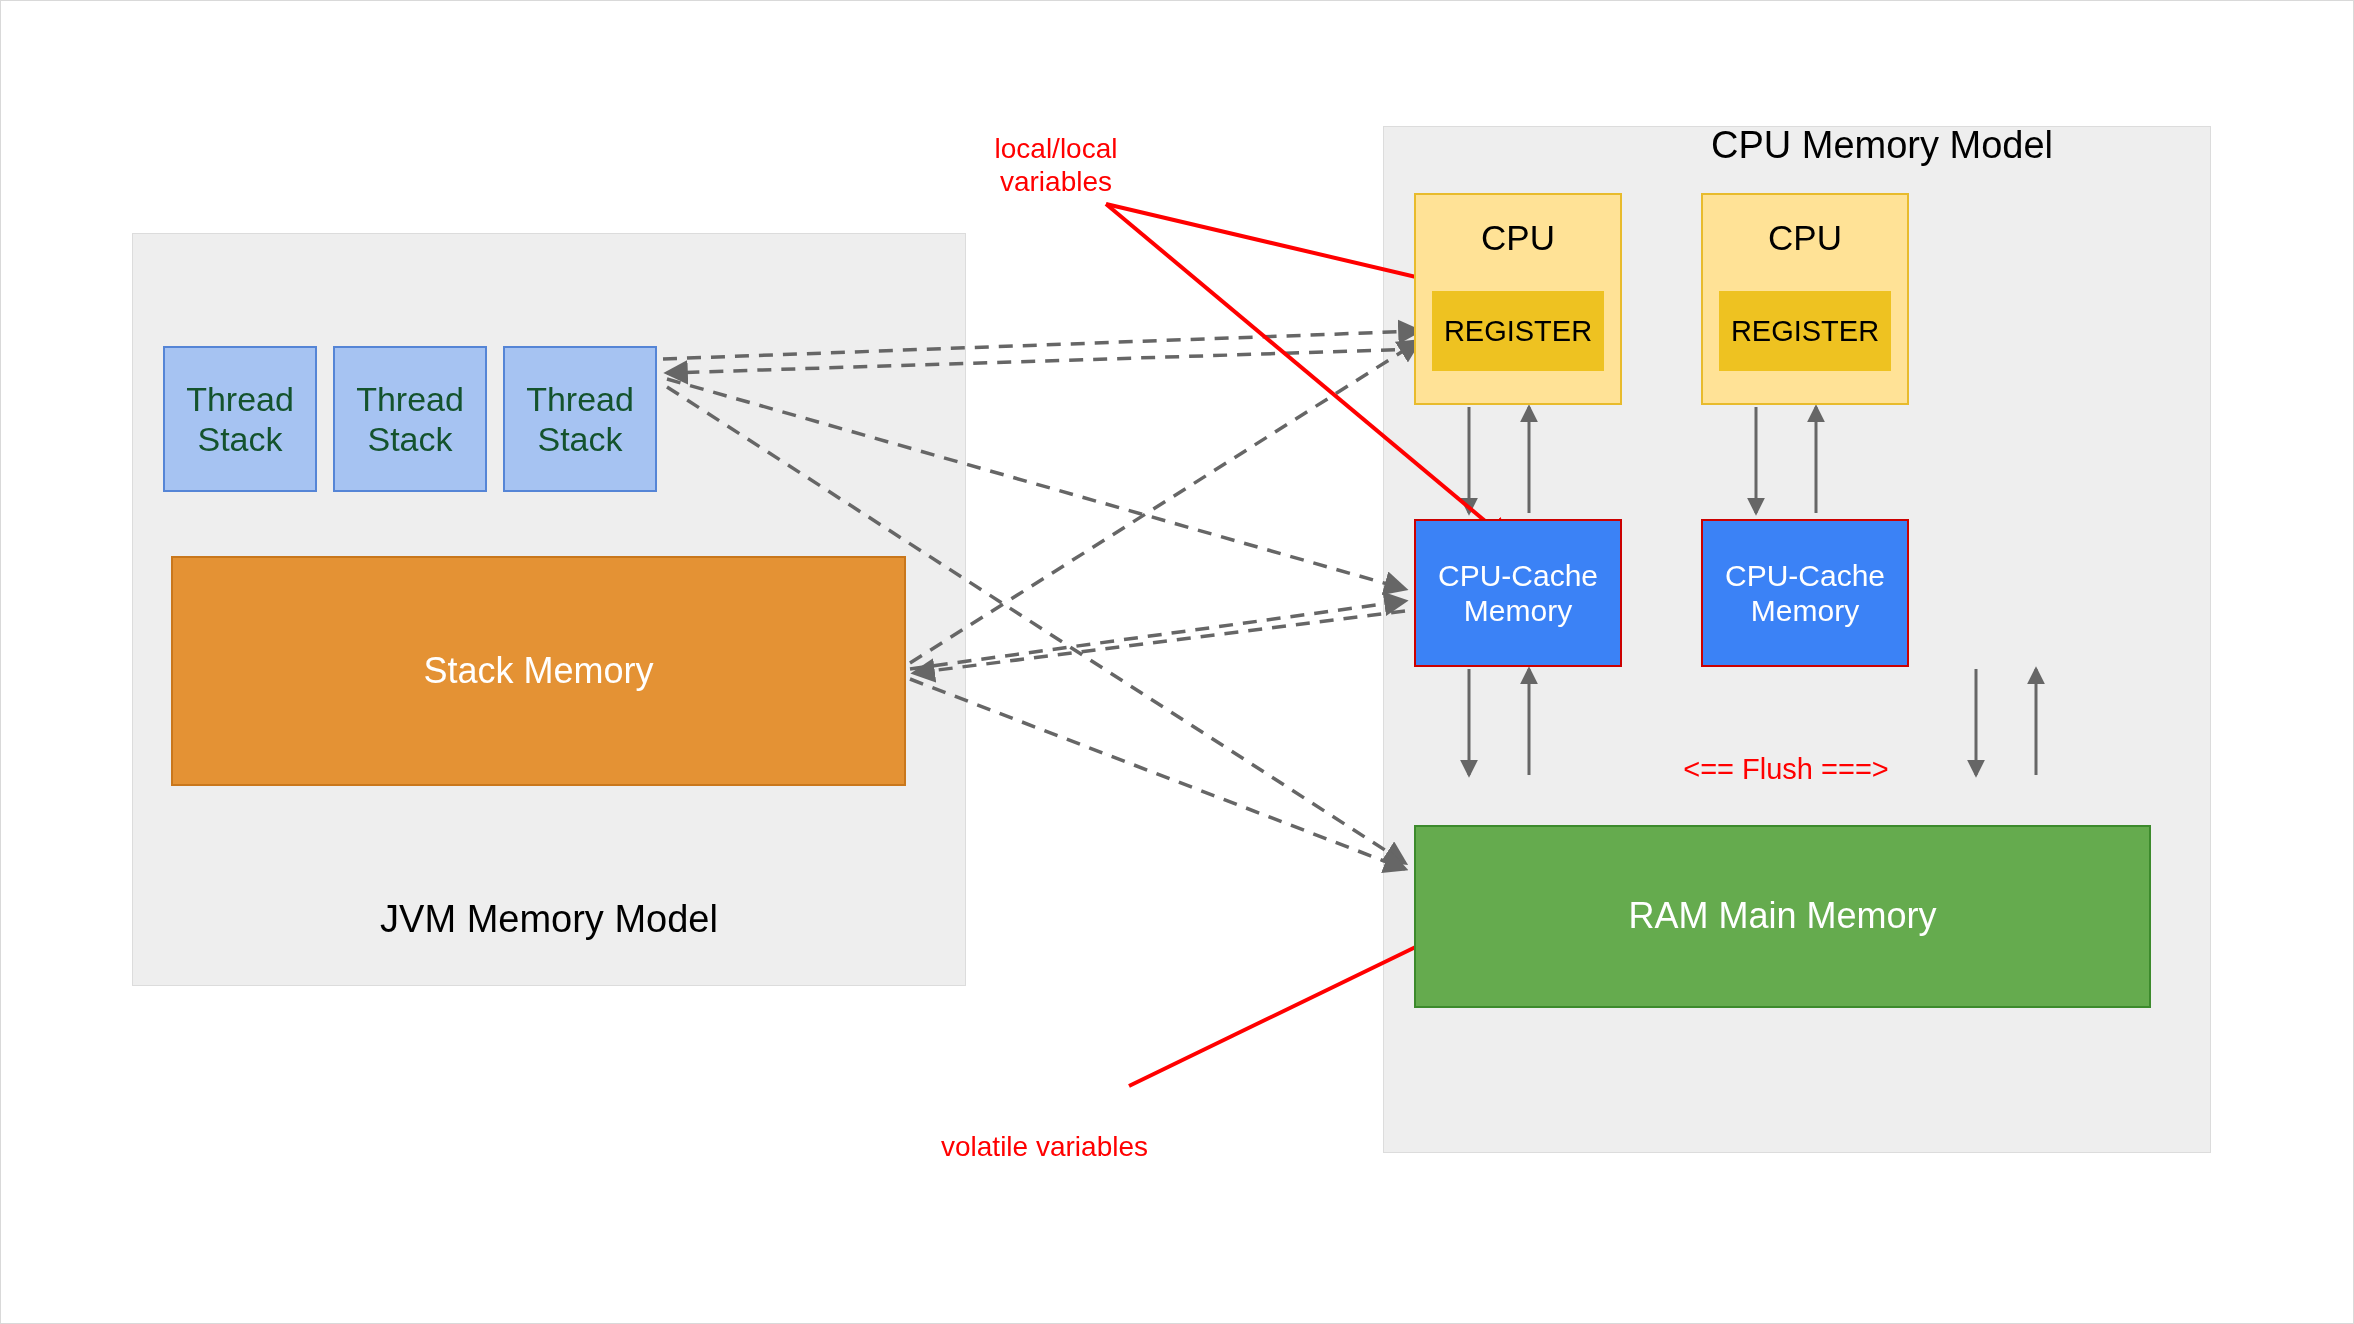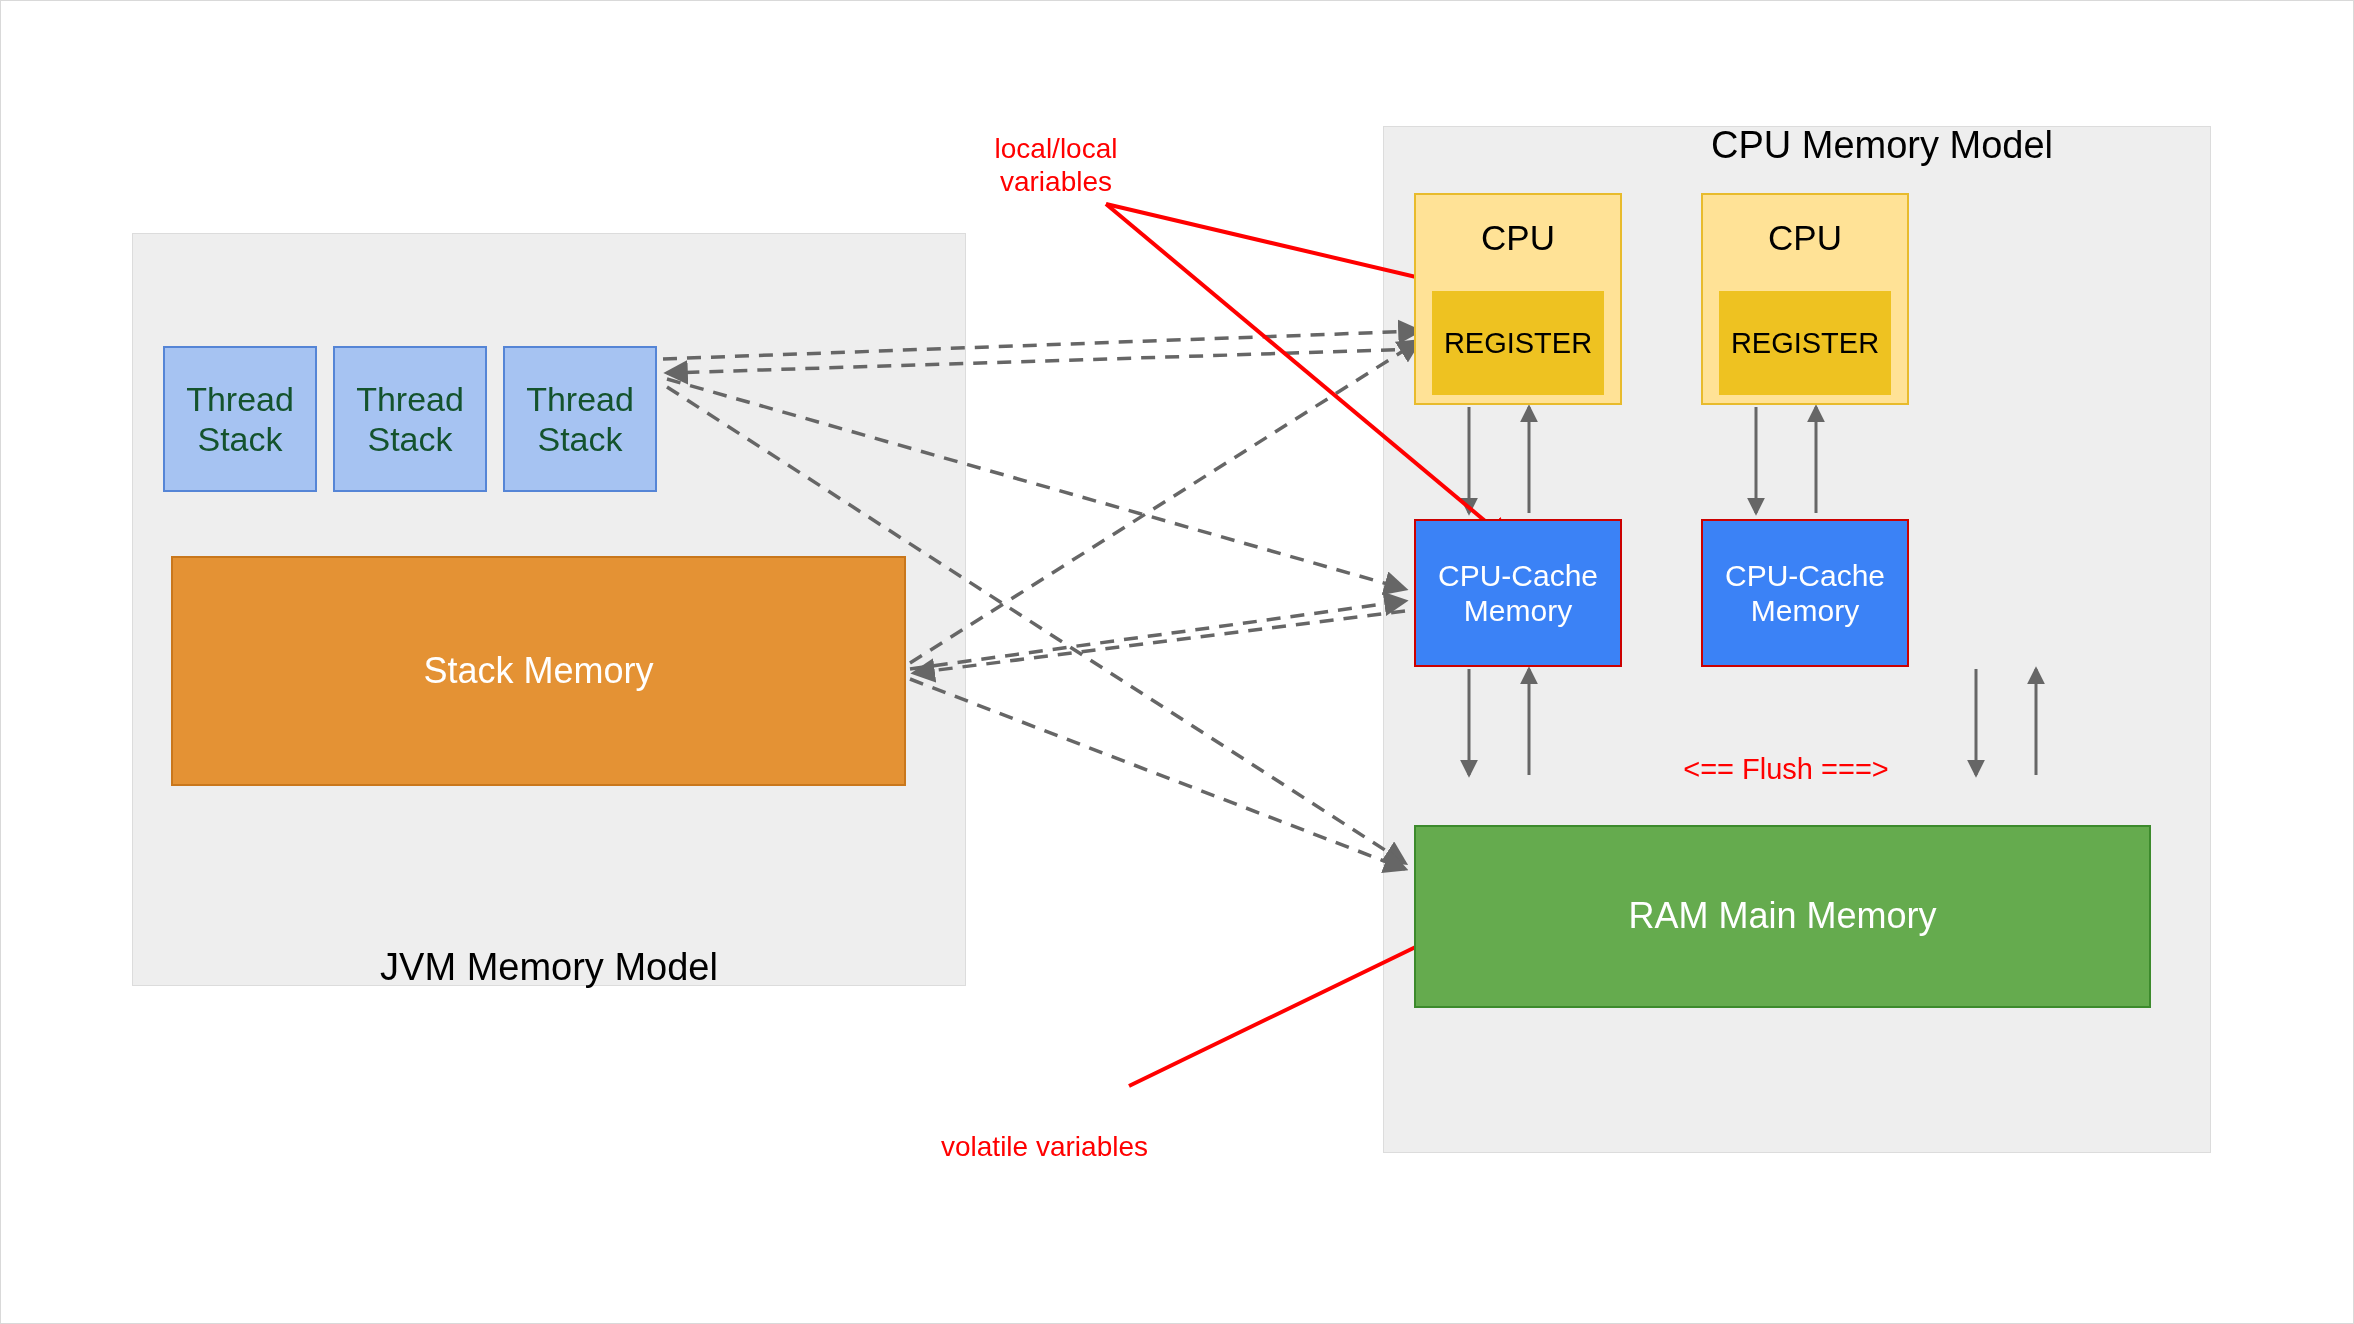--- a/index.html
+++ b/index.html
@@ -29,21 +29,21 @@
 
   .panel-title {
     position: absolute;
     color: #000000;
     font-size: 38px;
     white-space: nowrap;
     line-height: 1;
   }
   #jvm-title { left: 131px; top: 232px; width: 834px; height: 753px;
                display: flex; align-items: flex-end; justify-content: center;
-               padding-bottom: 48px; box-sizing: border-box; margin-top: 48px; }
+               padding-bottom: 48px; box-sizing: border-box; }
   #cpu-title { left: 1382px; top: 125px; width: 828px; height: 1027px;
                display: flex; align-items: flex-start; justify-content: center;
                padding-bottom: 52px; padding-left: 170px; box-sizing: border-box; }
 
   .node {
     position: absolute;
     box-sizing: border-box;
     display: flex;
     align-items: center;
     justify-content: center;
@@ -81,21 +81,21 @@
     padding-top: 22px;
     color: #000000;
     font-size: 35px;
   }
   #cpu-box-0 { left: 1413px; }
   #cpu-box-1 { left: 1700px; }
 
   .register-box {
     background: #eec221;
     border: none;
-    top: 290px; width: 172px; height: 104px;
+    top: 290px; width: 172px; height: 80px;
     color: #000000;
     font-size: 29px;
   }
   #register-box-0 { left: 1431px; }
   #register-box-1 { left: 1718px; }
 
   .cache-box {
     background: #3b82f6;
     border: 2px solid #cc0000;
     top: 518px; width: 208px; height: 148px;

